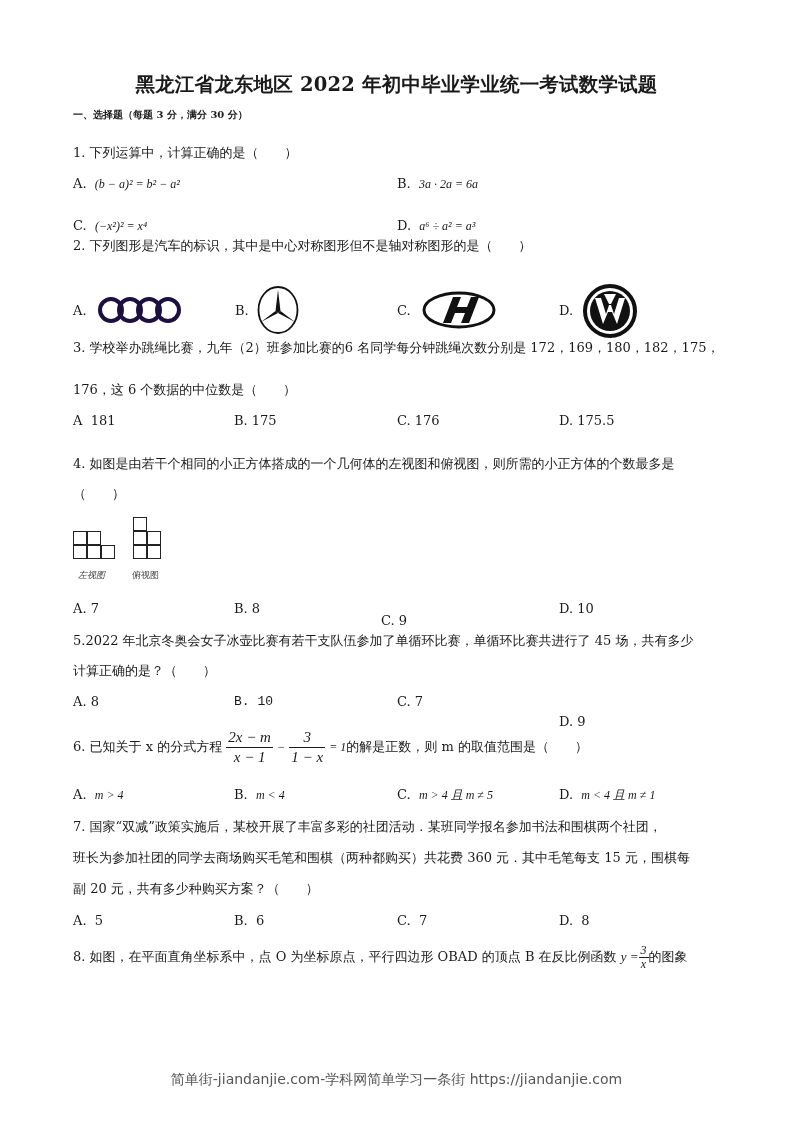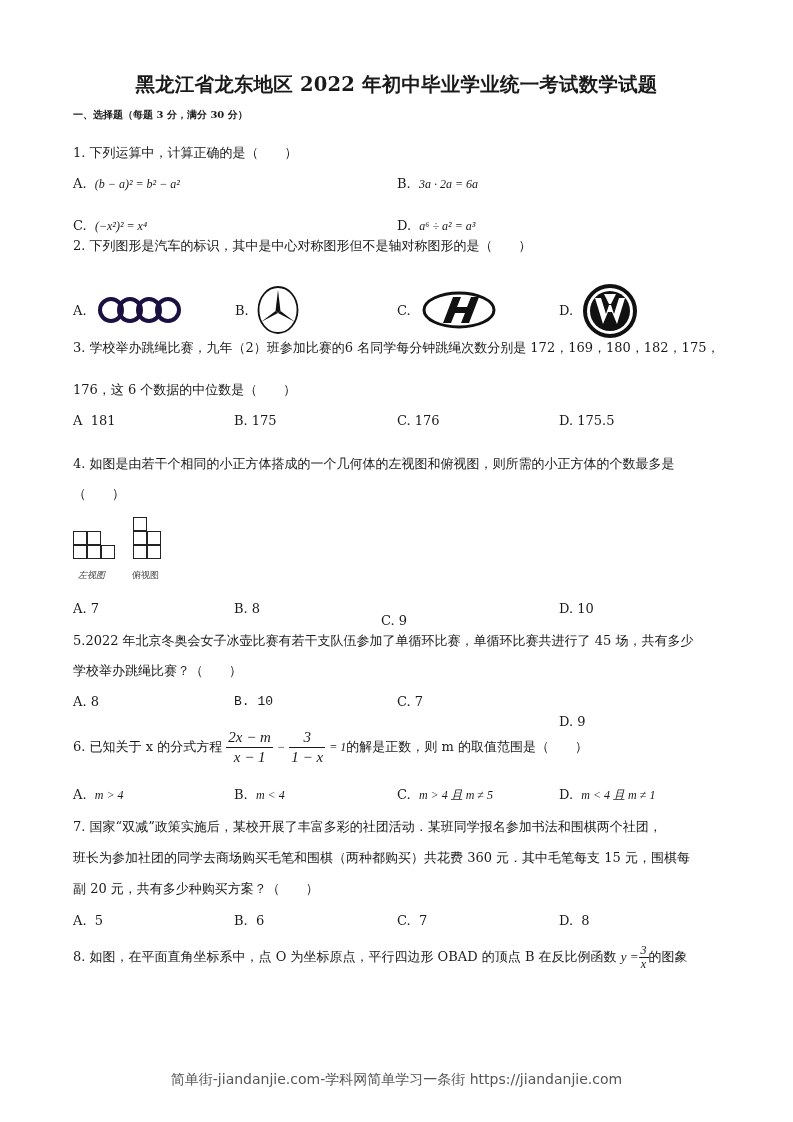--- a/index.html
+++ b/index.html
@@ -135,21 +135,21 @@
 <div class="fig-caption" style="left:132px; top:569px;">俯视图</div>
 
 <div class="opt" style="left:73px; top:601px;"><span>A.</span> <span>7</span></div>
 <div class="opt" style="left:234px; top:601px;"><span>B.</span> <span>8</span></div>
 <div class="opt" style="left:381px; top:601px;margin-top:12px;"><span>C.</span> <span>9</span></div>
 <div class="opt" style="left:559px; top:601px;"><span>D.</span> <span>10</span></div>
 
 <div class="line" style="top:632px;">
   <span>5.</span><span>2022 年北京冬奥会女子冰壶比赛有若干支队伍参加了单循环比赛，单循环比赛共进行了 45 场，共有多少</span>
 </div>
-<div class="line" style="top:662px;">学校举办跳绳比赛？（　　）</div>
+<div class="line" style="top:662px;">计算正确的是？（　　）</div>
 <div class="opt" style="left:73px; top:694px;"><span>A.</span> <span>8</span></div>
 <div class="opt" style="left:234px; top:694px;font-family:Liberation Mono, monospace;"><span>B.</span> <span>10</span></div>
 <div class="opt" style="left:397px; top:694px;"><span>C.</span> <span>7</span></div>
 <div class="opt" style="left:559px; top:714px;"><span>D.</span> <span>9</span></div>
 
 <div class="line" style="top:728px;">
   <span>6.</span>
   <span>已知关于 x 的分式方程</span>
   <span class="frac"><span class="num">2x − m</span><span class="den">x − 1</span></span>
   <span class="math up">−</span>

